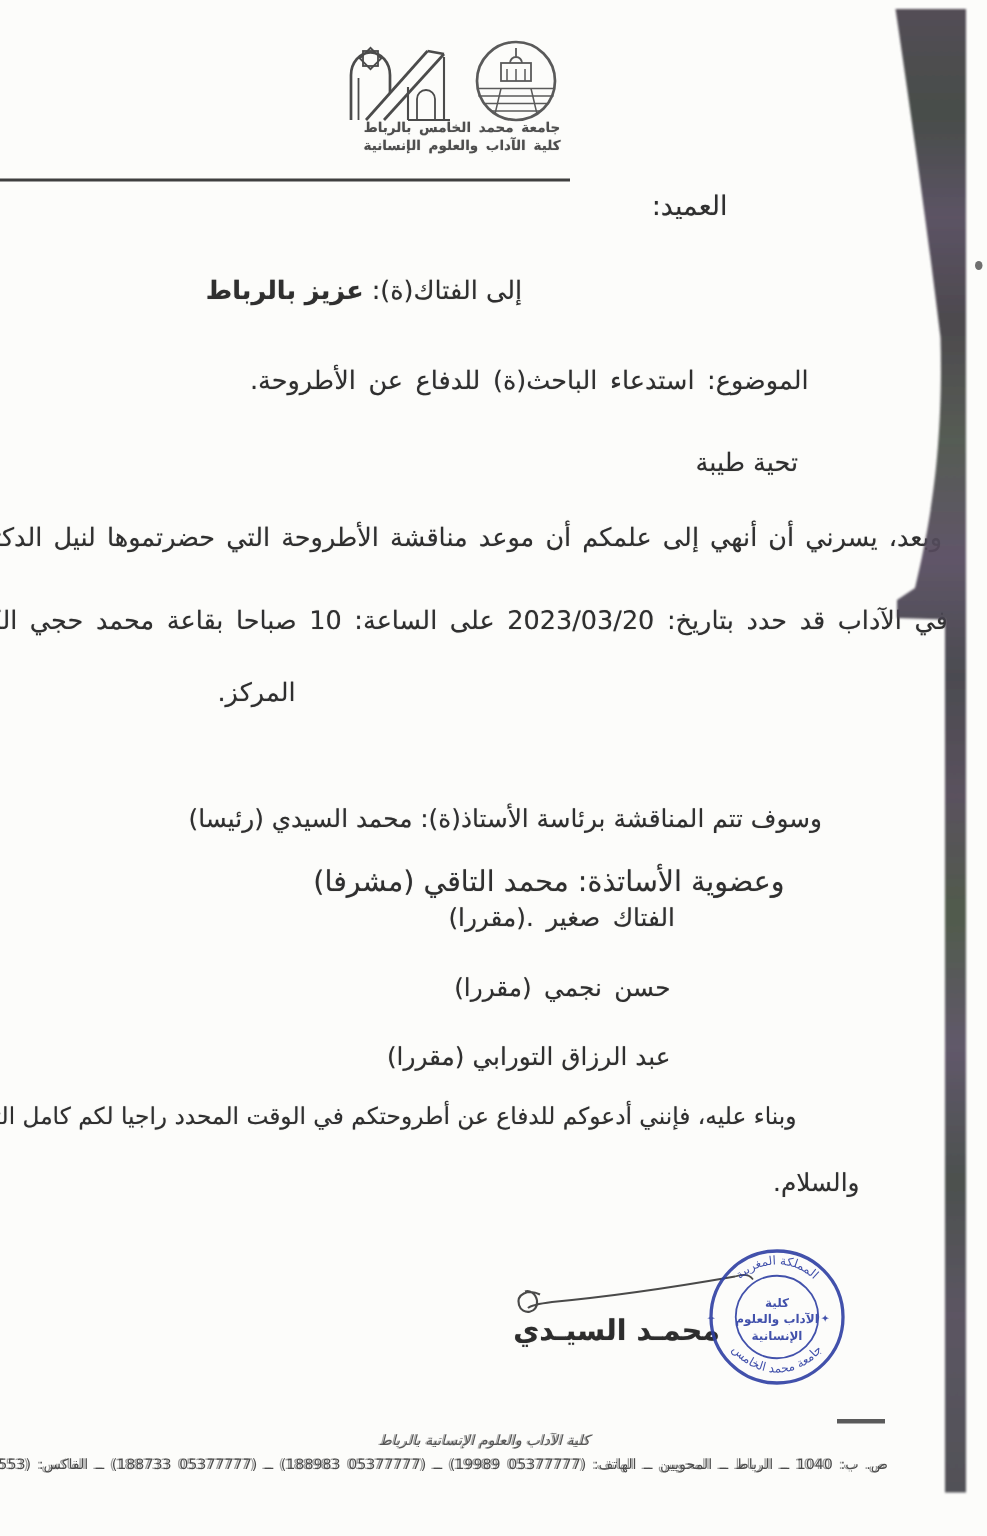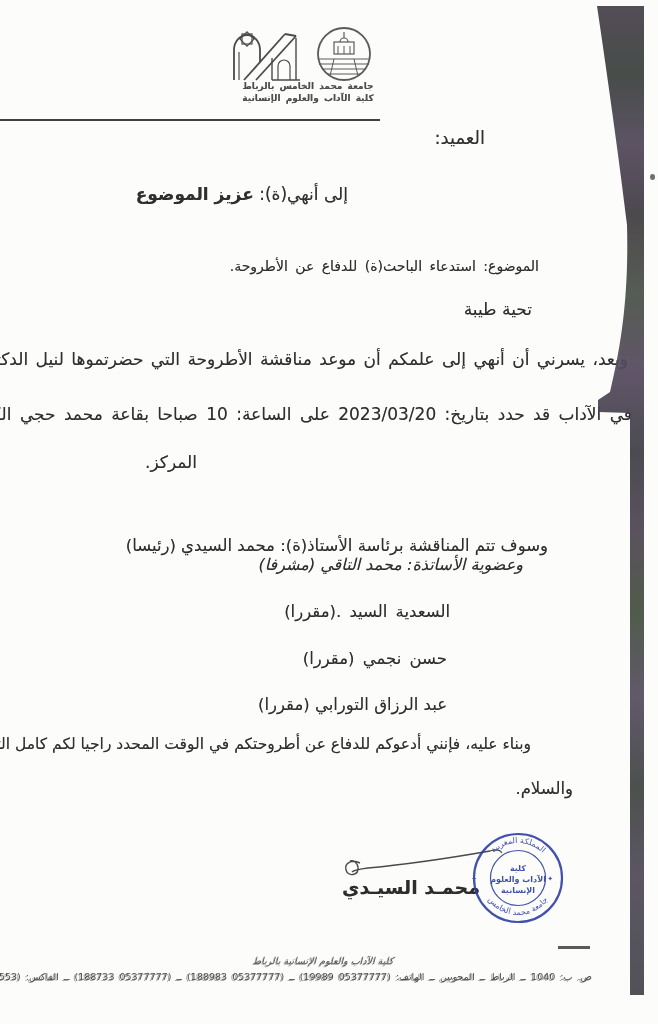--- a/index.html
+++ b/index.html
@@ -17,27 +17,27 @@
   .lh-cap{left:214px; width:188px; text-align:center; font-size:9px; font-weight:bold;
           color:#4e4e4e; letter-spacing:.4px; word-spacing:2px; filter:blur(.3px);}
   #lh-cap1{top:81px;}
   #lh-cap2{top:93px;}
   #rule{left:0; top:119px; width:380px; height:2px; background:#3f3f3f;}
 
   
   #dean{top:127px; right:173px; font-size:18px;}
   #recipient{top:184px; right:310px; font-size:17px;}
   #recipient b{font-weight:bold;}
-  #subject{top:258px; right:119px; font-size:14px; word-spacing:3px;}
+  #subject{top:244px; right:119px; font-size:17px; word-spacing:3px;}
   #greeting{top:299px; right:126px; font-size:17px;}
   #body1{top:349px; right:30px; font-size:17px; word-spacing:2px;}
   #body2{top:404px; right:26px; font-size:17px; word-spacing:3px;}
   #body3{top:452px; right:461px; font-size:17px;}
   #chair{top:536px; right:110px; font-size:16.5px;}
-  #members-intro{top:555px; right:135px; font-size:16px;font-style:italic;}
+  #members-intro{top:577px; right:135px; font-size:19px;}
   #member2{top:602px; right:208px; font-size:16.5px; word-spacing:3px;}
   #member3{top:649px; right:211px; font-size:16.5px; word-spacing:3px;}
   #member4{top:695px; right:211px; font-size:16.5px;}
   #closing1{top:735px; right:127px; font-size:15.5px;}
   #closing2{top:779px; right:85px; font-size:16.5px;}
   #date-place{top:823px; right:398px; font-size:16px; word-spacing:3px;}
 
   
   #sig-title{top:807px; right:168px; width:144px; text-align:center; font-weight:bold;
              font-size:14.5px; line-height:1.5; white-space:normal; color:#333;}
@@ -91,33 +91,33 @@
       <path d="M112,37 L108,54 M132,37 L136,54" stroke-width="1"></path>
     </g>
   </svg>
   <div id="lh-cap1" class="abs lh-cap ar">جامعة محمد الخامس بالرباط</div>
   <div id="lh-cap2" class="abs lh-cap ar">كلية الآداب والعلوم الإنسانية</div>
 
   <div id="rule" class="abs"></div>
 
   <div id="dean" class="abs ar">العميد:</div>
 
-  <div id="recipient" class="abs ar"><span>إلى أنهي(ة): </span><b>عزيز الموضوع</b></div>
+  <div id="recipient" class="abs ar"><span>إلى الفتاك(ة): </span><b>عزيز بالرباط</b></div>
 
   <div id="subject" class="abs ar">الموضوع: استدعاء الباحث(ة) للدفاع عن الأطروحة.</div>
 
   <div id="greeting" class="abs ar">تحية طيبة</div>
 
   <div id="body1" class="abs ar">وبعد، يسرني أن أنهي إلى علمكم أن موعد مناقشة الأطروحة التي حضرتموها لنيل الدكتوراه</div>
   <div id="body2" class="abs ar">في الآداب قد حدد بتاريخ: 2023/03/20 على الساعة: 10 صباحا بقاعة محمد حجي الكلية</div>
   <div id="body3" class="abs ar">المركز.</div>
 
   <div id="chair" class="abs ar">وسوف تتم المناقشة برئاسة الأستاذ(ة): محمد السيدي (رئيسا)</div>
   <div id="members-intro" class="abs ar">وعضوية الأساتذة: محمد التاقي (مشرفا)</div>
-  <div id="member2" class="abs ar">السعدية السيد .(مقررا)</div>
+  <div id="member2" class="abs ar">الفتاك صغير .(مقررا)</div>
   <div id="member3" class="abs ar">حسن نجمي (مقررا)</div>
   <div id="member4" class="abs ar">عبد الرزاق التورابي (مقررا)</div>
 
   <div id="closing1" class="abs ar">وبناء عليه، فإنني أدعوكم للدفاع عن أطروحتكم في الوقت المحدد راجيا لكم كامل التوفيق</div>
   <div id="closing2" class="abs ar">والسلام.</div>
 
 
 
   <svg id="sig-squiggle" class="abs" width="180" height="50" viewBox="0 0 180 50">
     <g stroke="#2b2b2b" fill="none" stroke-width="1.4" opacity=".85">

